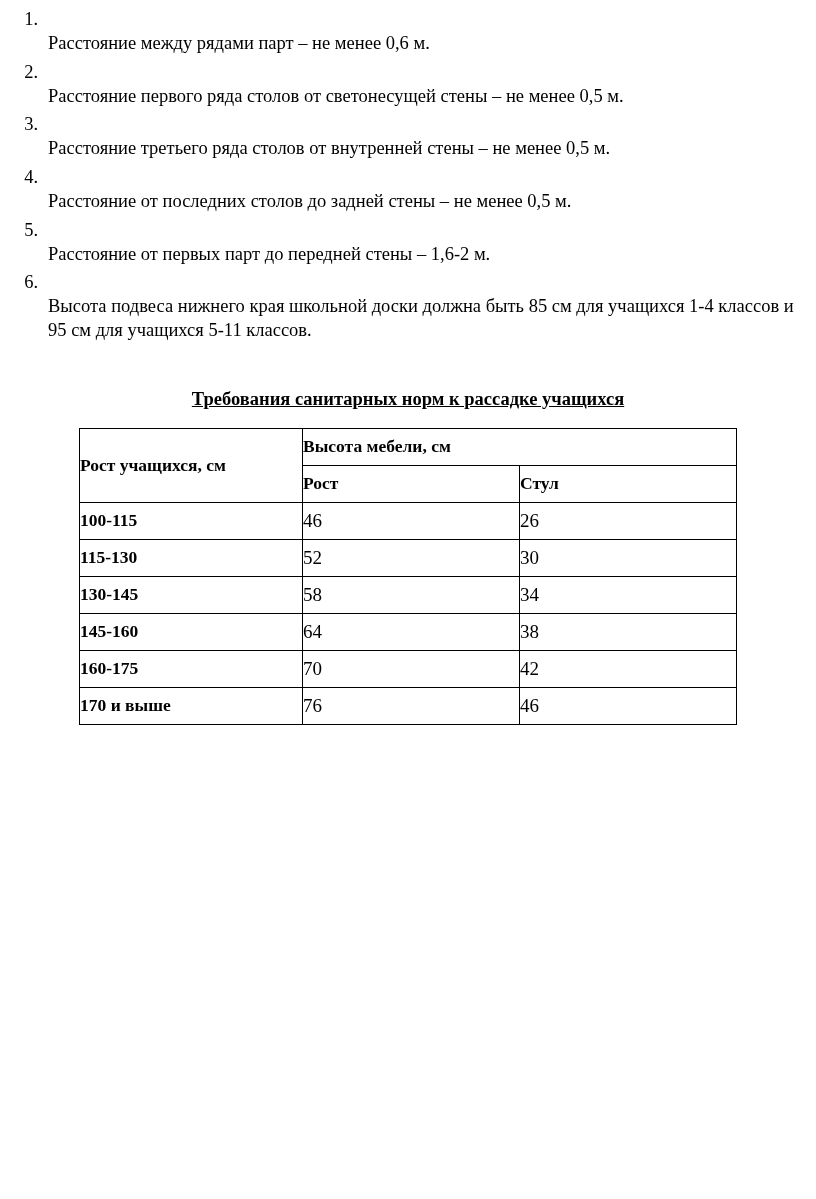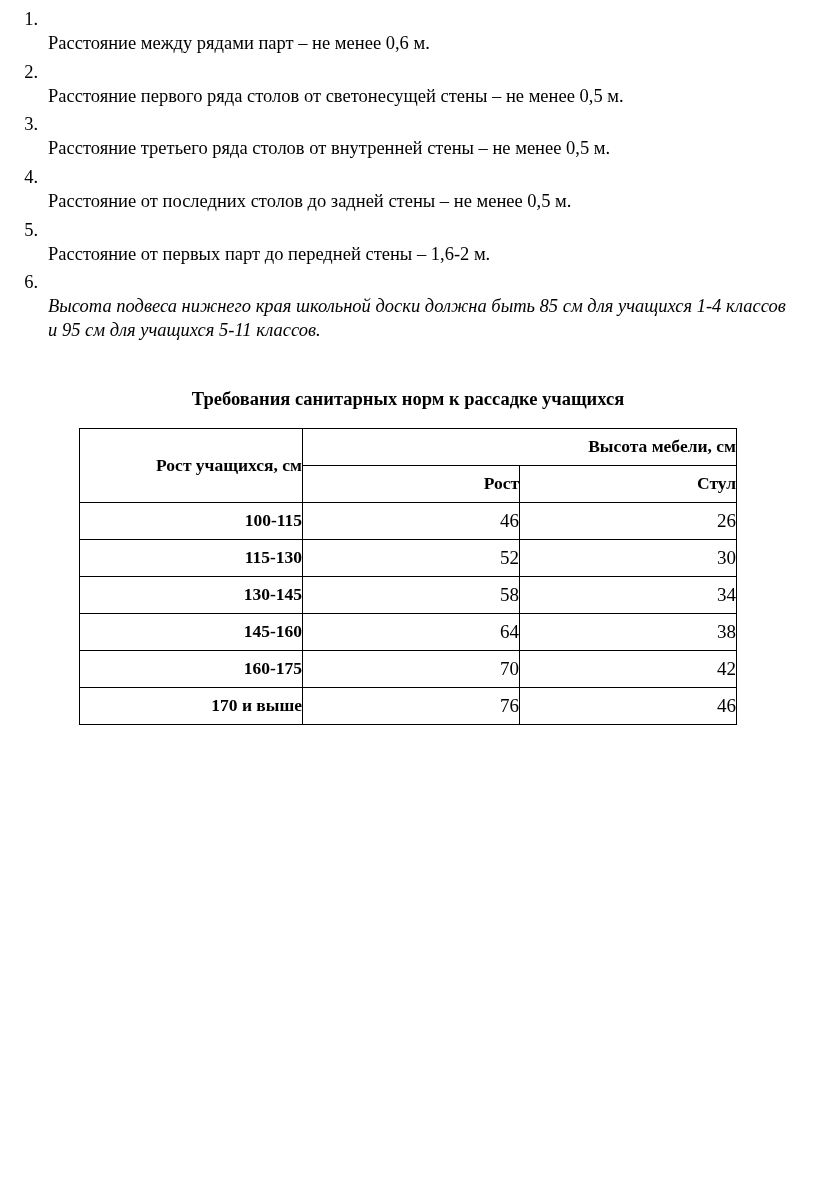--- a/index.html
+++ b/index.html
@@ -52,37 +52,37 @@
   }
   ol.rules li .txt {
     flex: 1 1 auto;
     font-size: 18.5px;
     line-height: 1.28;
     margin-top: 22px;
   }
   .rule-cont {
     display: block;
     padding-left: 0px;
-    font-style: italic;
   }
   .section-title {
     text-align: center;
     font-weight: bold;
     font-size: 18.5px;
     margin: 46px 0 18px 0;
+    text-decoration: underline;
   }
   table.furniture {
     border-collapse: collapse;
     margin: 0 auto;
     width: 658px;
     table-layout: fixed;
   }
   table.furniture td, table.furniture th {
     border: 1px solid #000000;
-    text-align: right;
+    text-align: left;
     vertical-align: middle;
     font-size: 17px;
     padding: 0;
     height: 36px;
   }
   table.furniture th {
     font-weight: bold;
     font-size: 17.5px;
   }
   table.furniture td.height-label {

